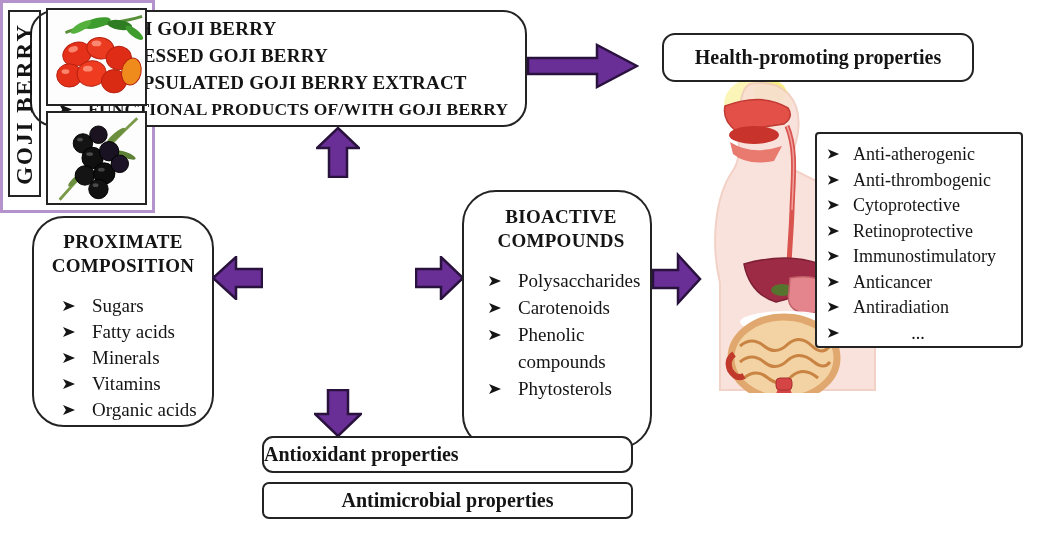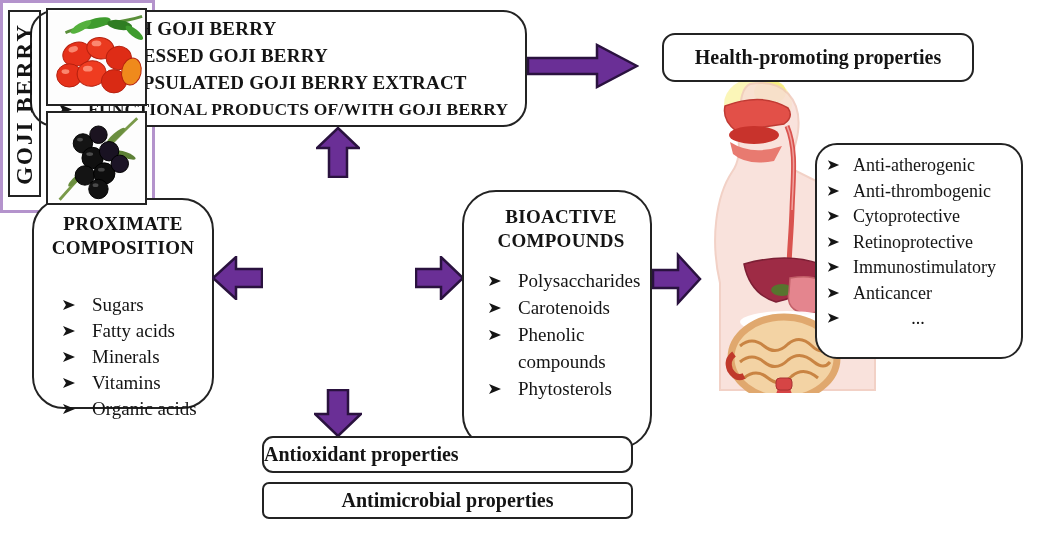--- a/index.html
+++ b/index.html
@@ -19,44 +19,44 @@
   .row{display:flex;align-items:baseline;}
   .blt{flex:0 0 30px;display:flex;align-items:center;}
   .blt svg{display:block;}
   .txt{flex:1 1 auto;}
 
   
   .box-health{left:640px;top:33px;width:312px;height:49px;border-width:2px;border-radius:13px;
     display:flex;align-items:center;justify-content:center;font-weight:bold;font-size:20px;z-index:4;margin-left:22px;}
 
   
-  .box-proximate{left:32px;top:198px;width:182px;height:211px;border-radius:32px;padding:12px 6px 6px 6px;}
+  .box-proximate{left:32px;top:216px;width:182px;height:211px;border-radius:32px;padding:12px 6px 6px 6px;}
   .box-proximate .title{font-weight:bold;font-size:19px;text-align:center;line-height:24px;letter-spacing:.3px;}
-  .box-proximate .list{margin-top:32px;padding-left:22px;}
+  .box-proximate .list{margin-top:15px;padding-left:22px;}
   .box-proximate .row{line-height:26px;font-size:19px;}
 
   
   .box-goji{left:262px;top:177px;width:155px;height:213px;background:#fff;
     border:3px solid var(--center-box-border,#b493cc);box-sizing:border-box;z-index:2;}
   .goji-label{position:absolute;left:8px;top:10px;width:33px;height:187px;border:2px solid #232323;box-sizing:border-box;}
   .goji-label span{position:absolute;left:50%;top:50%;transform:translate(-50%,-50%) rotate(-90deg);
     white-space:nowrap;font-weight:bold;font-size:23px;letter-spacing:2px;}
   .goji-img{position:absolute;left:46px;width:101px;border:2px solid #232323;box-sizing:border-box;background:#fff;}
   .img-red{top:8px;height:98px;}
   .img-black{top:111px;height:94px;}
   .goji-img svg{display:block;width:100%;height:100%;}
 
   
   .box-bioactive{left:462px;top:190px;width:190px;height:259px;border-radius:34px;padding:13px 8px 4px 16px;z-index:3;}
   .box-bioactive .title{font-weight:bold;font-size:19px;text-align:center;line-height:24px;letter-spacing:.3px;}
   .box-bioactive .list{margin-top:14px;padding-left:8px;}
   .box-bioactive .row{line-height:27px;font-size:19px;}
 
   
-  .box-effects{left:815px;top:143px;width:208px;height:216px;border-radius:22px;padding:8px 4px 4px 10px;z-index:3;}
+  .box-effects{left:815px;top:132px;width:208px;height:216px;border-radius:4px;padding:8px 4px 4px 10px;z-index:3;}
   .box-effects .row{line-height:25.5px;font-size:18px;}
   .box-effects .blt{flex:0 0 26px;}
   .box-effects .row:last-child .txt{text-align:center;padding-right:34px;}
 
   
   .box-antiox{left:262px;top:436px;width:371px;height:37px;border-width:2px;border-radius:11px;
     display:flex;align-items:center;justify-content:flex-start;font-weight:bold;font-size:20px;z-index:4;}
   .box-antimic{left:262px;top:482px;width:371px;height:37px;border-width:2px;border-radius:7px;
     display:flex;align-items:center;justify-content:center;font-weight:bold;font-size:20px;z-index:4;}
 
@@ -206,20 +206,28 @@
 
       <div class="row">
         <span class="blt">
           <svg width="13" height="12" viewBox="0 0 15 13">
             <path d="M1,1 L14,6.5 L1,12 L4.2,6.5 Z" fill="#151515"></path>
           </svg>
         </span>
         <span class="txt">Anticancer</span>
       </div>
 
+      <div class="row">
+        <span class="blt">
+          <svg width="13" height="12" viewBox="0 0 15 13">
+            <path d="M1,1 L14,6.5 L1,12 L4.2,6.5 Z" fill="#151515"></path>
+          </svg>
+        </span>
+        <span class="txt">Antiradiation</span>
+      </div>
 
       <div class="row">
         <span class="blt">
           <svg width="13" height="12" viewBox="0 0 15 13">
             <path d="M1,1 L14,6.5 L1,12 L4.2,6.5 Z" fill="#151515"></path>
           </svg>
         </span>
         <span class="txt">...</span>
       </div>
     </div>

